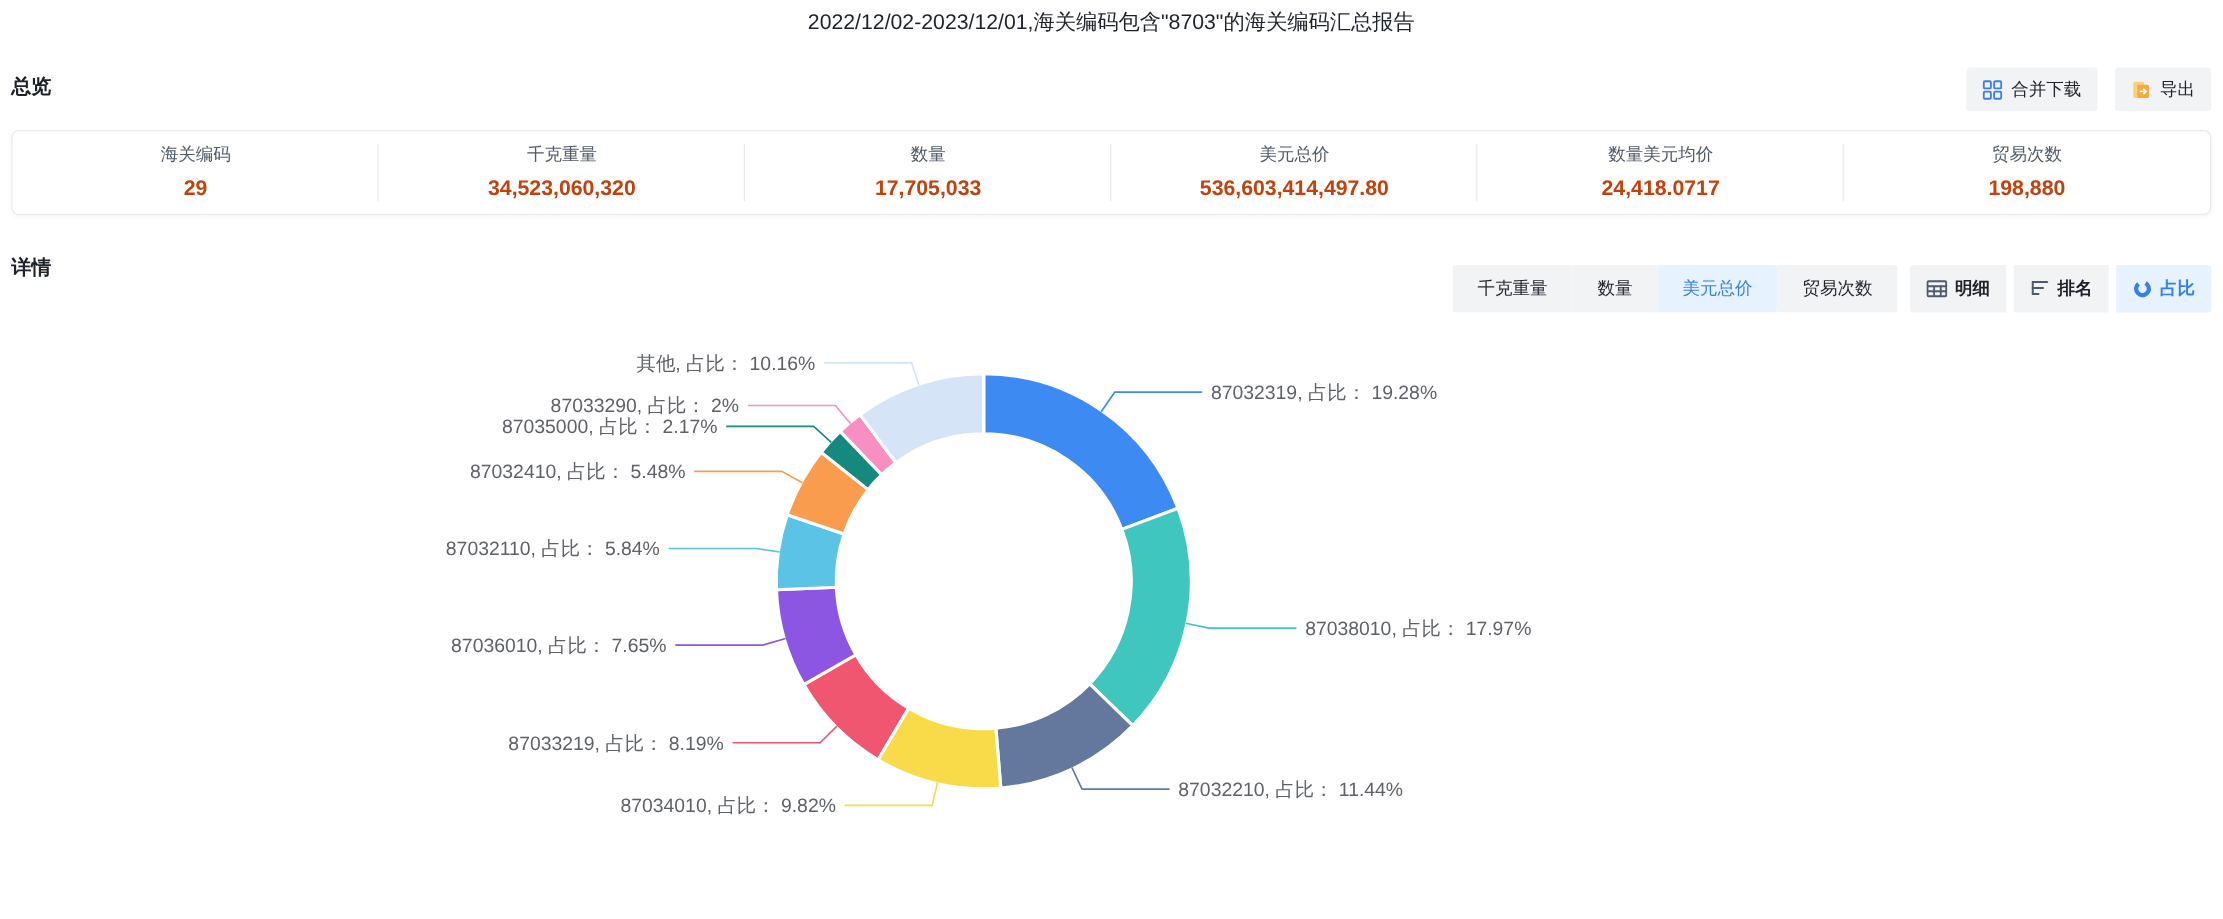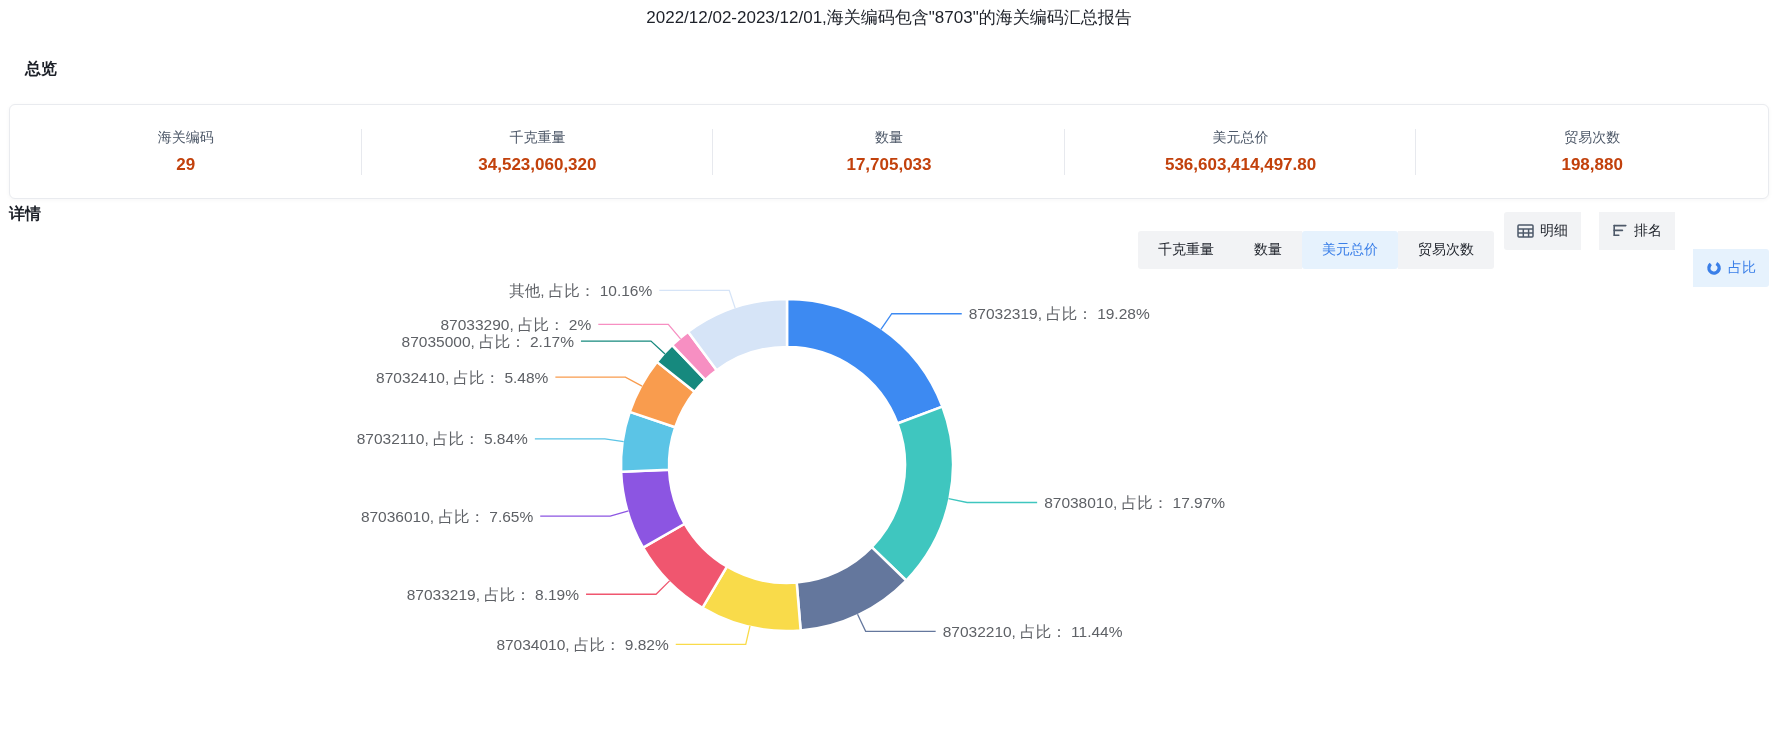--- a/index.html
+++ b/index.html
@@ -4,79 +4,108 @@
 <style>
   * { margin:0; padding:0; box-sizing:border-box; }
   html,body { width:1778px; height:735px; background:#fff; overflow:hidden;
               font-family:"Liberation Sans","DejaVu Sans",sans-serif; }
   .page { position:relative; width:1778px; height:735px; background:#fff; }
 
   .report-title { position:absolute; top:6px; left:0; width:100%; text-align:center;
                   font-size:17px; color:#1d2129; }
 
   .section-heading { position:absolute; left:9px; font-size:16px; font-weight:700; color:#1d2129; }
-  #overview-heading { top:59px;margin-left:16px; }
+  #overview-heading { top:59px; }
   #detail-heading   { top:204px; }
 
   .actions { position:absolute; right:9px; top:54px; display:flex; gap:14px; }
   .action-btn { display:flex; align-items:center; gap:7px; height:35px; padding:0 13px;
                 background:var(--control-bg,#f2f3f5); border:none; border-radius:3px;
                 font-size:14px; color:#1d2129; cursor:pointer; font-family:inherit; }
   .action-btn .icon { display:flex; align-items:center; }
 
-  .stats-card { position:absolute; left:9px; right:9px; top:104px; height:95px;
+  .stats-card { position:absolute; left:9px; right:9px; top:104px; height:68px;
                 background:#fff; border:1px solid #e9ebef; border-radius:6px;
                 box-shadow:0 1px 4px rgba(31,35,41,.04); display:flex; align-items:center; }
   .stat-col { flex:1; position:relative; text-align:center; }
   .stat-col:not(:last-child)::after { content:""; position:absolute; right:0; top:50%;
                 transform:translateY(-50%); width:1px; height:46px; background:#e7e9ee; }
   .stat-label { font-size:14px; color:#4e5969; margin-bottom:8px; }
   .stat-value { font-size:17px; font-weight:700; color:#c2410c; }
 
   .controls { position:absolute; right:9px; top:212px; display:flex; gap:10px; align-items:center; }
   .metric-tabs { display:flex; border-radius:3px; overflow:hidden; }
   .metric-tab { height:38px; display:flex; align-items:center; padding:0 20px;
                 background:var(--control-bg,#f2f3f5); font-size:14px; color:#1d2129; cursor:pointer; }
   .metric-tab.active { background:var(--tab-active-bg,#e6f2fd); color:var(--accent,#3a7fe8); border-radius:3px; }
-  .view-tabs { display:flex; gap:18px; }
+  .view-tabs { display:flex; gap:6px;font-weight:bold; }
   .view-tab { height:38px; display:flex; align-items:center; gap:6px; padding:0 13px;
               background:var(--control-bg,#f2f3f5); font-size:14px; color:#1d2129; cursor:pointer; }
   .view-tab:first-child { border-radius:3px 0 0 3px; }
-  .view-tab:last-child  { border-radius:0 3px 3px 0;margin-top:37px; }
+  .view-tab:last-child  { border-radius:0 3px 3px 0; }
   .view-tab .icon { display:flex; align-items:center; color:#4e5969; }
   .view-tab.active { background:var(--tab-active-bg,#e6f2fd); color:var(--accent,#3a7fe8); }
   .view-tab.active .icon { color:var(--accent,#3a7fe8); }
 
   .chart-wrap { position:absolute; left:0; top:250px; width:1778px; height:485px; }
   .chart-wrap svg text { font-family:"Liberation Sans","DejaVu Sans",sans-serif; }
 </style>
 </head>
 <body>
 
 <div class="page">
   <div class="report-title">2022/12/02-2023/12/01,海关编码包含"8703"的海关编码汇总报告</div>
 
   <div class="section-heading" id="overview-heading">总览</div>
+  <div class="actions" id="actions">
+      <button class="action-btn">
+        <span class="icon">
+          <svg width="16" height="16" viewBox="0 0 16 16">
+            <g fill="none" stroke="#3A7FE8" stroke-width="1.5">
+              <rect x="1" y="1" width="5.7" height="5.7" rx="1"></rect>
+              <rect x="9.3" y="1" width="5.7" height="5.7" rx="1"></rect>
+              <rect x="1" y="9.3" width="5.7" height="5.7" rx="1"></rect>
+              <rect x="9.3" y="9.3" width="5.7" height="5.7" rx="1"></rect>
+            </g>
+          </svg>
+        </span>
+        <span>合并下载</span>
+      </button>
+      <button class="action-btn">
+        <span class="icon">
+          <svg width="16" height="16" viewBox="0 0 16 16">
+            <rect x="1.6" y="1.4" width="8.8" height="13" rx="1.3" fill="#FAD07A"></rect>
+            <rect x="4.8" y="3.8" width="9.4" height="10.6" rx="1.3" fill="#F7A93F"></rect>
+            <path d="M7.2 9.1h4.6m0 0L10 7.3m1.8 1.8L10 10.9" stroke="#fff" stroke-width="1.3" fill="none" stroke-linecap="round" stroke-linejoin="round"></path>
+          </svg>
+        </span>
+        <span>导出</span>
+      </button>
+    </div>
 
   <div class="stats-card" id="stats">
       <div class="stat-col">
         <div class="stat-label">海关编码</div>
         <div class="stat-value">29</div>
       </div>
       <div class="stat-col">
         <div class="stat-label">千克重量</div>
         <div class="stat-value">34,523,060,320</div>
       </div>
       <div class="stat-col">
         <div class="stat-label">数量</div>
         <div class="stat-value">17,705,033</div>
       </div>
       <div class="stat-col">
         <div class="stat-label">美元总价</div>
         <div class="stat-value">536,603,414,497.80</div>
+      </div>
+      <div class="stat-col">
+        <div class="stat-label">数量美元均价</div>
+        <div class="stat-value">24,418.0717</div>
       </div>
       <div class="stat-col">
         <div class="stat-label">贸易次数</div>
         <div class="stat-value">198,880</div>
       </div>
     </div>
 
   <div class="section-heading" id="detail-heading">详情</div>
 
   <div class="controls">

